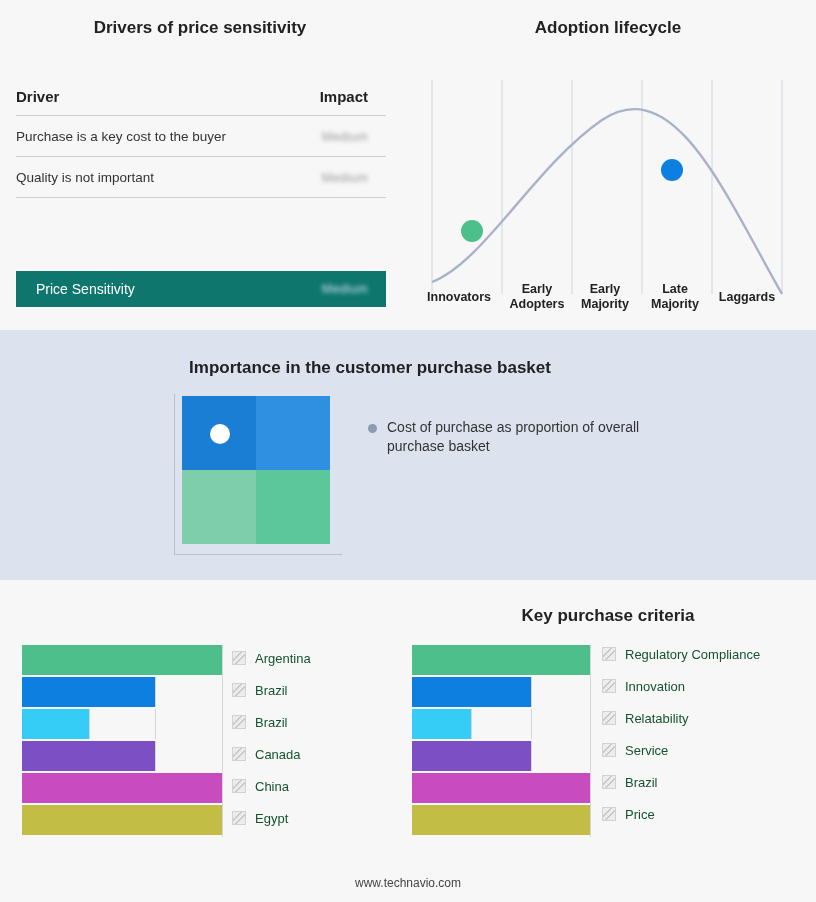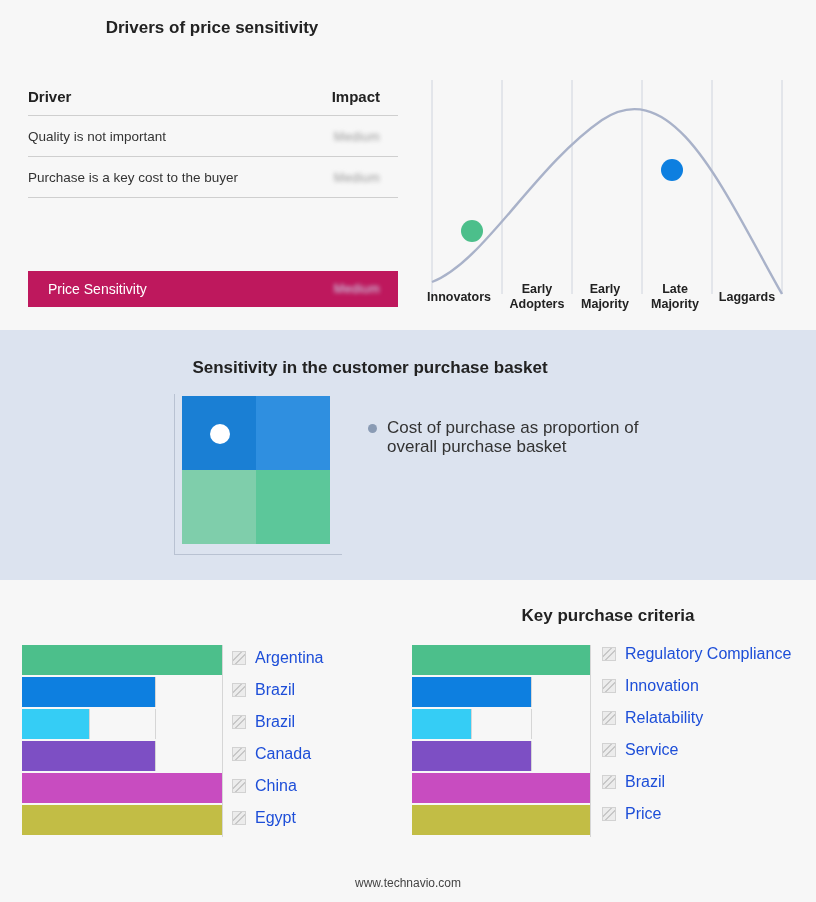--- a/index.html
+++ b/index.html
@@ -28,21 +28,21 @@
   #top-band {
     position: absolute;
     left: 0; top: 0;
     width: 816px; height: 330px;
     background: #f7f7f7;
   }
 
   
   #drivers-panel {
     position: absolute;
-    left: 12px; top: 0;
+    left: 0; top: 0;
     width: 400px; height: 330px; padding-left: 17px;
   }
   #drivers-title { position: absolute; left: 0; top: 18px; width: 400px; }
   #drivers-table {
     position: absolute;
     left: 16px; top: 88px;
     width: 370px;
     border-collapse: collapse;
   }
   #drivers-table th {
@@ -67,21 +67,21 @@
   .blur-text {
     color: #9a9a9a;
     filter: blur(2.2px);
     font-size: 12.5px;
     letter-spacing: .3px;
   }
   #price-sensitivity-row {
     position: absolute;
     left: 16px; top: 271px;
     width: 370px; height: 36px;
-    background: #be185d;
+    background: #0f766e;
     display: flex;
     align-items: center;
     justify-content: space-between;
     padding: 0 18px 0 20px;
     box-sizing: border-box;
     color: #fff;
   }
   #price-sensitivity-row .ps-label { font-size: 14px; }
   #price-sensitivity-row .blur-text { color:#cfe0f2; }
 
@@ -155,21 +155,21 @@
     margin-bottom: 18px;
   }
   .legend-dot {
     width: 9px; height: 9px;
     border-radius: 50%;
     background: #8a9bb4;
     margin: 6px 10px 0 0;
     flex: 0 0 auto;
   }
   .legend-text {
-    font-size: 17px;
+    font-size: 14px;
     color: #333;
     line-height: 19px;
   }
 
   
   #bottom-band {
     position: absolute;
     left: 0; top: 580px;
     width: 816px; height: 322px;
     background: #f7f7f7;
@@ -223,21 +223,21 @@
   .swatch::before, .swatch::after {
     content: "";
     position: absolute;
     width: 1px; height: 24px;
     background: #b9b9b9;
     transform: rotate(45deg);
     top: -6px;
   }
   .swatch::before { left: 2px; }
   .swatch::after { left: 8px; }
-  .cat-label { font-size: 16px; color: #1d4ed8; }
+  .cat-label { font-size: 13px; color: #14532d; }
 
   #footer {
     position: absolute;
     left: 0; top: 876px;
     width: 816px;
     text-align: center;
     font-size: 12px;
     color: #444;
   }
 </style>
@@ -251,37 +251,38 @@
 
     <table id="drivers-table">
       <thead>
         <tr>
           <th>Driver</th>
           <th class="impact-col">Impact</th>
         </tr>
       </thead>
       <tbody>
         <tr>
-          <td>Quality is not important</td>
+          <td>Purchase is a key cost to the buyer</td>
           <td class="impact-cell"><span class="blur-text">Medium</span></td>
         </tr>
         <tr>
-          <td>Purchase is a key cost to the buyer</td>
+          <td>Quality is not important</td>
           <td class="impact-cell"><span class="blur-text">Medium</span></td>
         </tr>
       </tbody>
     </table>
 
     <div id="price-sensitivity-row">
       <span class="ps-label">Price Sensitivity</span>
       <span class="blur-text">Medium</span>
     </div>
   </div>
 
   <div id="lifecycle-panel">
+    <div id="lifecycle-title" class="panel-title">Adoption lifecycle</div>
 
     <div id="lifecycle-chart">
       <svg width="384" height="245" viewBox="0 0 384 245">
         <line x1="8" y1="8" x2="8" y2="222" stroke="#cfd4de" stroke-width="1"></line>
         <line x1="78" y1="8" x2="78" y2="222" stroke="#cfd4de" stroke-width="1"></line>
         <line x1="148" y1="8" x2="148" y2="222" stroke="#cfd4de" stroke-width="1"></line>
         <line x1="218" y1="8" x2="218" y2="222" stroke="#cfd4de" stroke-width="1"></line>
         <line x1="288" y1="8" x2="288" y2="222" stroke="#cfd4de" stroke-width="1"></line>
         <line x1="358" y1="8" x2="358" y2="222" stroke="#cfd4de" stroke-width="1"></line>
         <path d="M8 210 C 60 190, 110 95, 178 48 C 250 0, 300 120, 358 222" fill="none" stroke="#a9b2c9" stroke-width="2.4"></path>
@@ -292,21 +293,21 @@
       <div class="seg-label" style="left:-4px; top:218px;">Innovators</div>
       <div class="seg-label" style="left:74px; top:210px;">Early<br>Adopters</div>
       <div class="seg-label" style="left:142px; top:210px;">Early<br>Majority</div>
       <div class="seg-label" style="left:212px; top:210px;">Late<br>Majority</div>
       <div class="seg-label" style="left:284px; top:218px;">Laggards</div>
     </div>
   </div>
 </div>
 
 <div id="mid-band">
-  <div id="basket-title" class="panel-title">Sensitivity in the customer purchase basket</div>
+  <div id="basket-title" class="panel-title">Importance in the customer purchase basket</div>
 
   <div id="axis-y"></div>
   <div id="axis-x"></div>
 
   <div id="basket-matrix">
     <div class="quad" id="q-tl"></div>
     <div class="quad" id="q-tr"></div>
     <div class="quad" id="q-bl"></div>
     <div class="quad" id="q-br"></div>
     <div id="basket-dot"></div>

